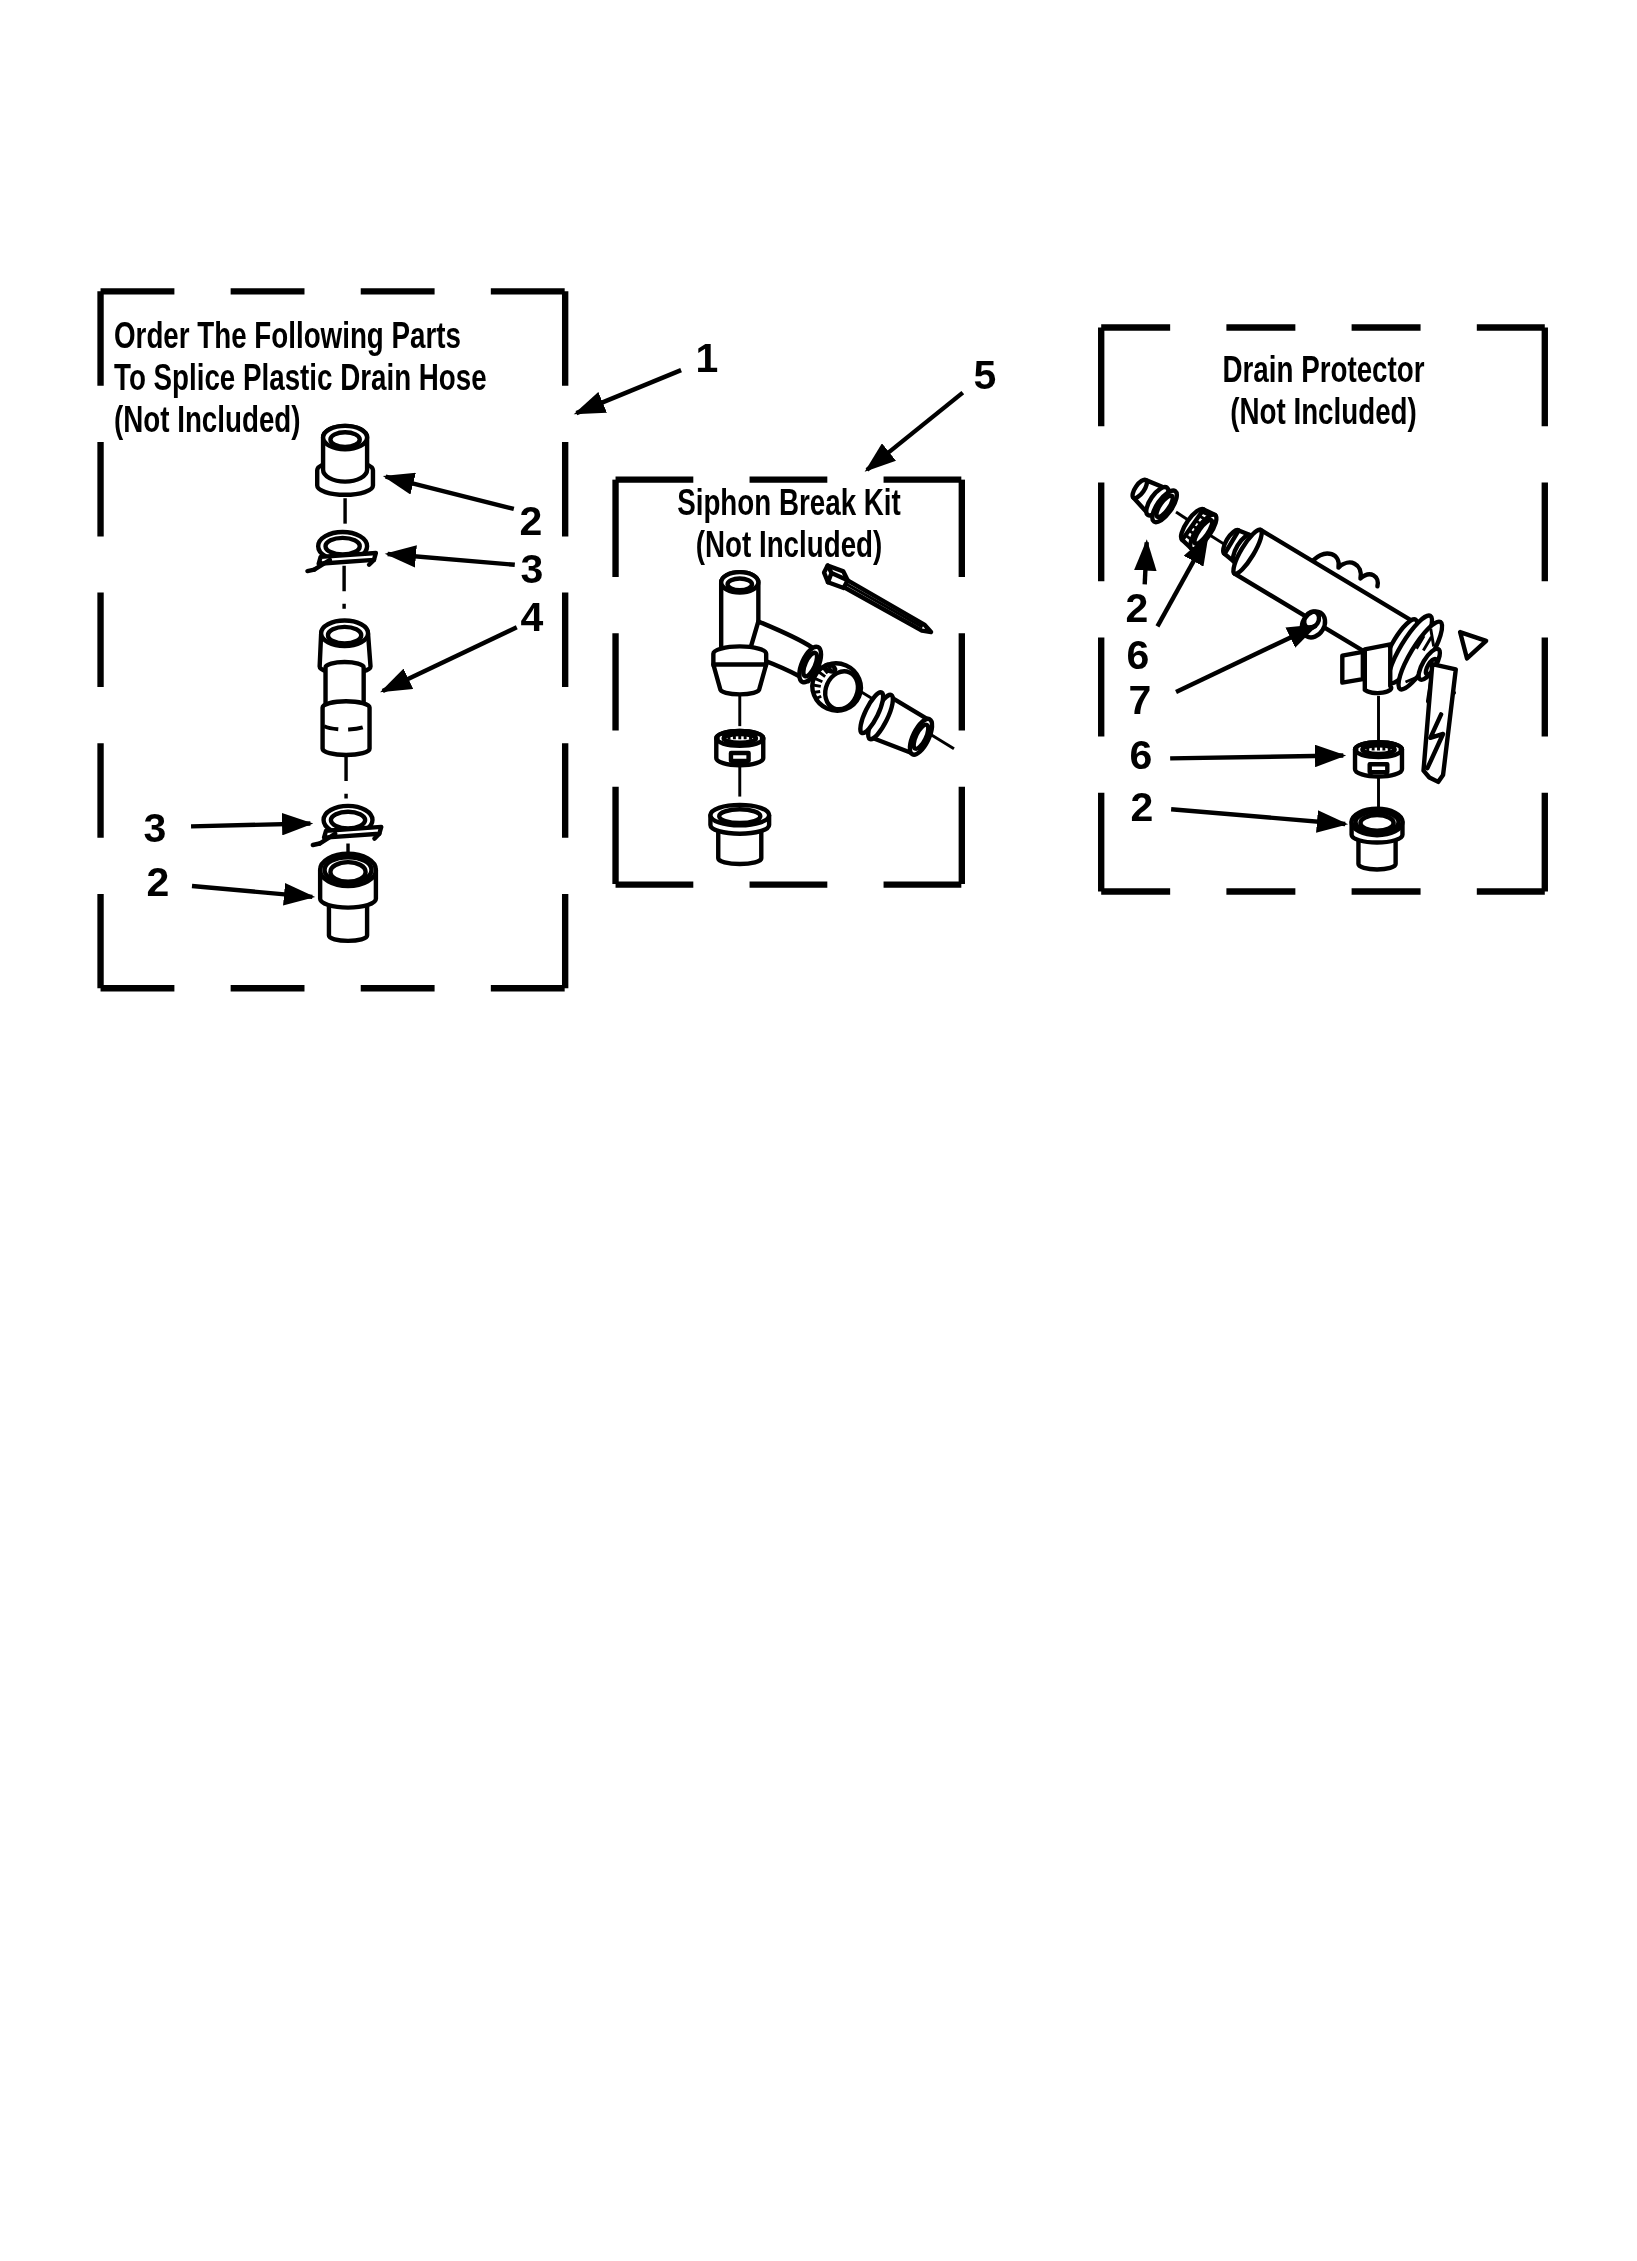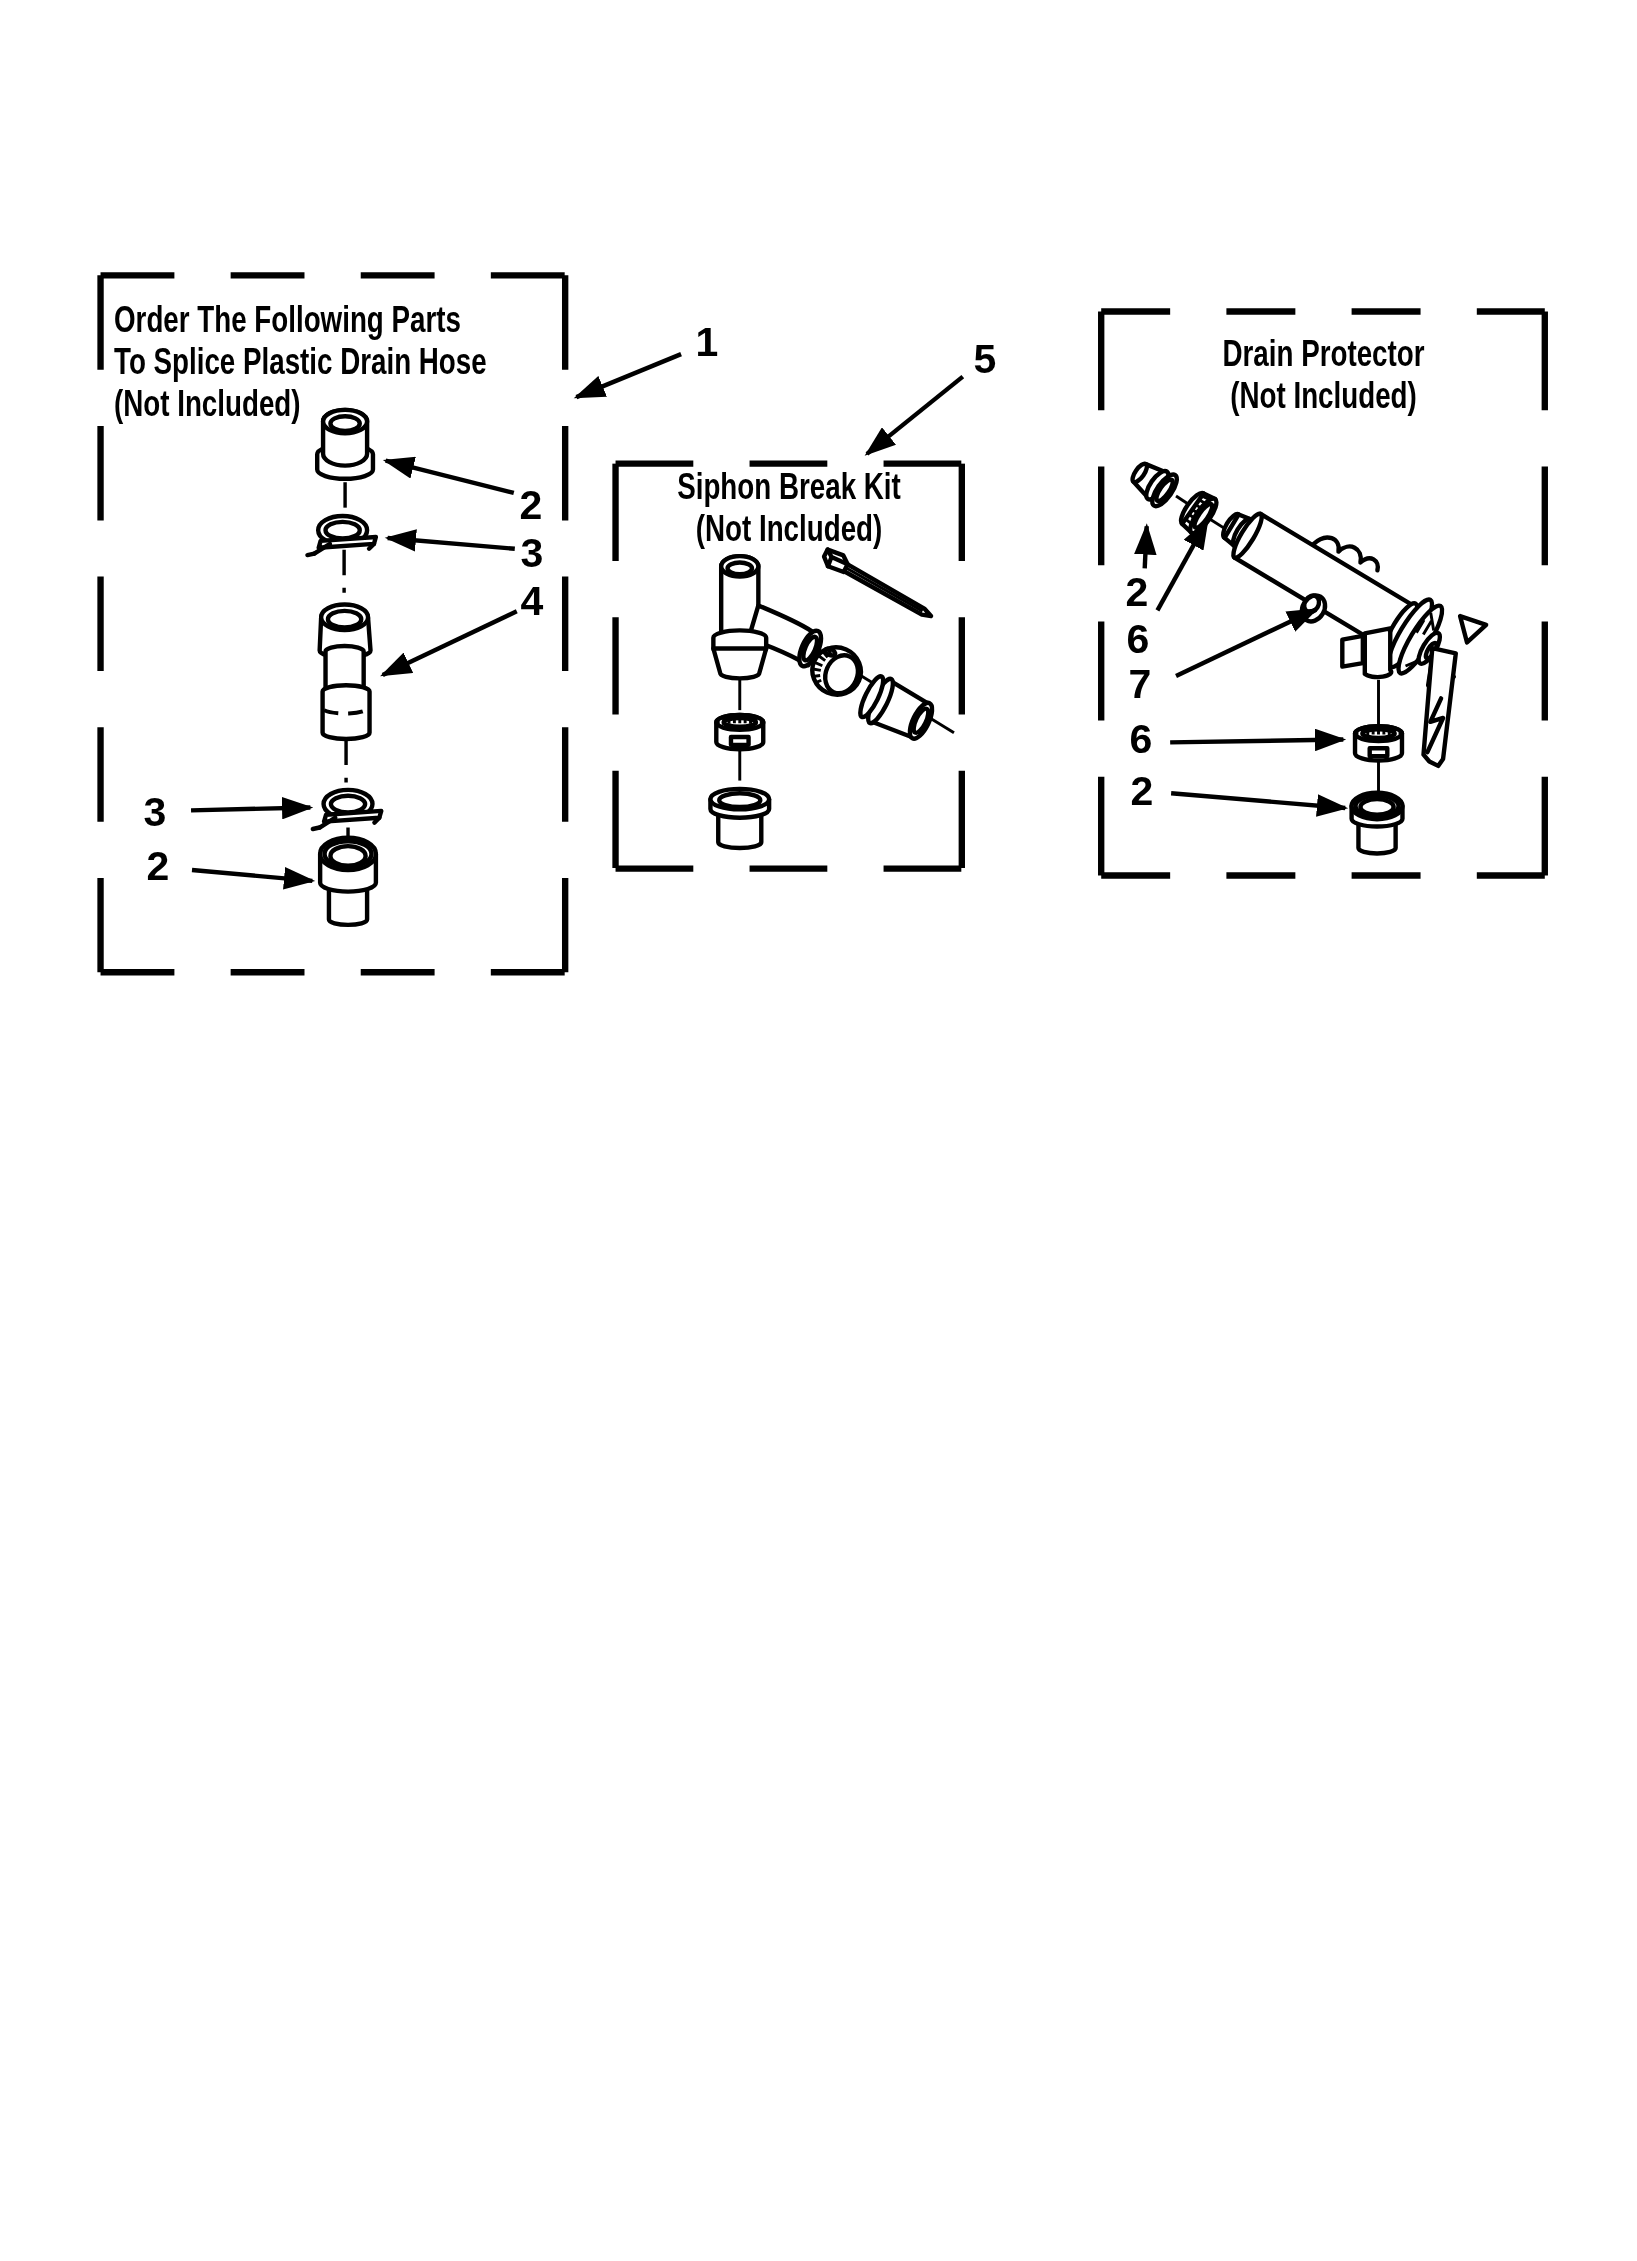--- a/index.html
+++ b/index.html
@@ -4,21 +4,21 @@
 <style>
   html,body{margin:0;padding:0;}
   body{
     width:1638px;height:2261px;
     background:#ffffff;
     position:relative;
     overflow:hidden;
     font-family:"Liberation Sans",sans-serif;
     color:#000;
   }
-  .stage{position:absolute;left:0;top:0;width:1638px;height:2111px;}
+  .stage{position:absolute;left:0;top:16px;width:1638px;height:2111px;}
   svg.art{position:absolute;left:0;top:0;}
   
   .bx{stroke:#000;stroke-width:13;fill:none;stroke-linecap:butt;}
   
   .ln{fill:none;stroke:#000;stroke-width:9;stroke-linecap:round;stroke-linejoin:round;}
   .fw{fill:#ffffff;stroke:#000;stroke-width:9;stroke-linecap:round;stroke-linejoin:round;}
   .thin{fill:none;stroke:#000;stroke-width:6;stroke-linecap:butt;}
   .axis{fill:none;stroke:#000;stroke-width:7;stroke-linecap:butt;stroke-dasharray:52 26 10 26;}
   .hid{fill:none;stroke:#000;stroke-width:8;stroke-linecap:butt;stroke-dasharray:30 20;}
   .arrow{fill:none;stroke:#000;stroke-width:9;marker-end:url(#ah);}

